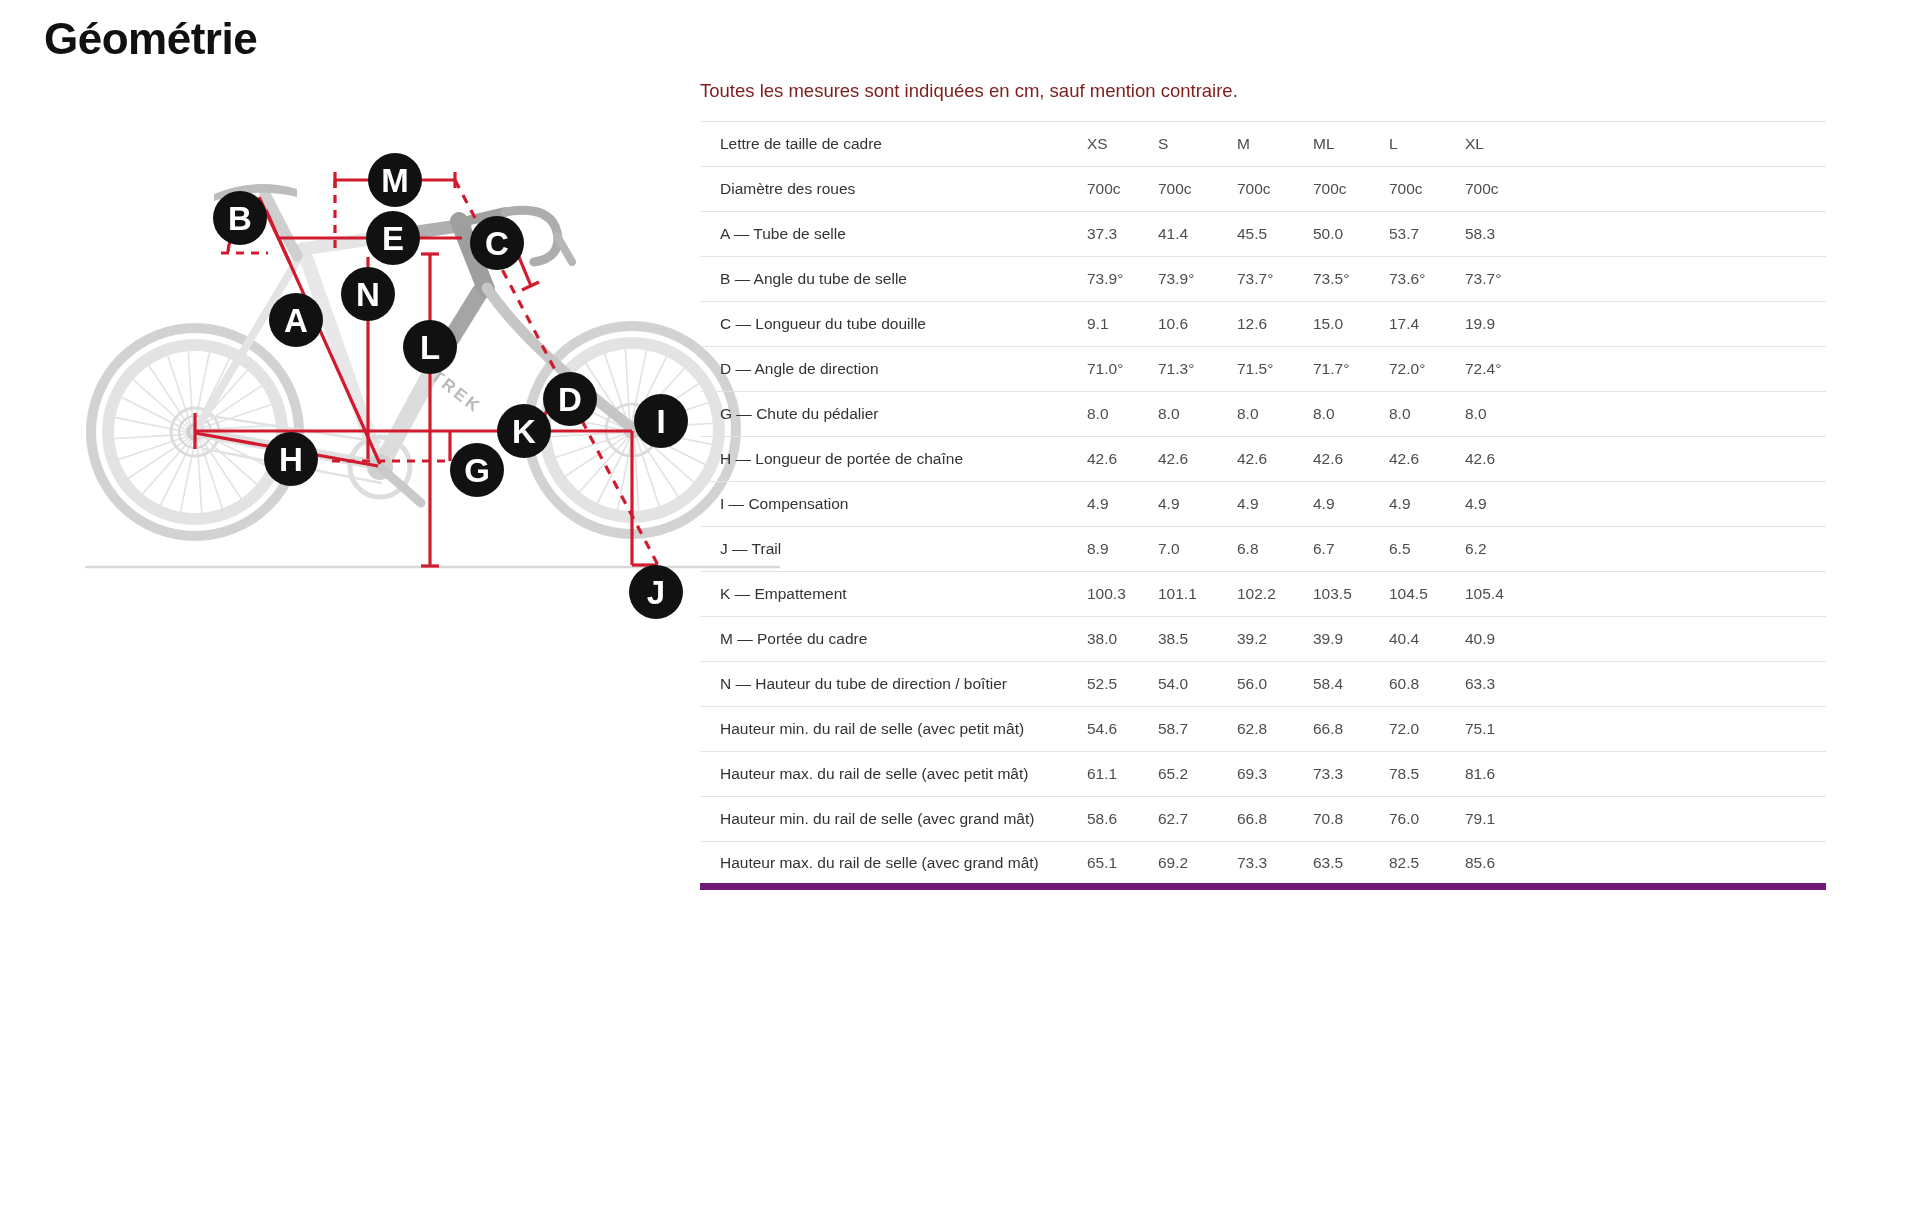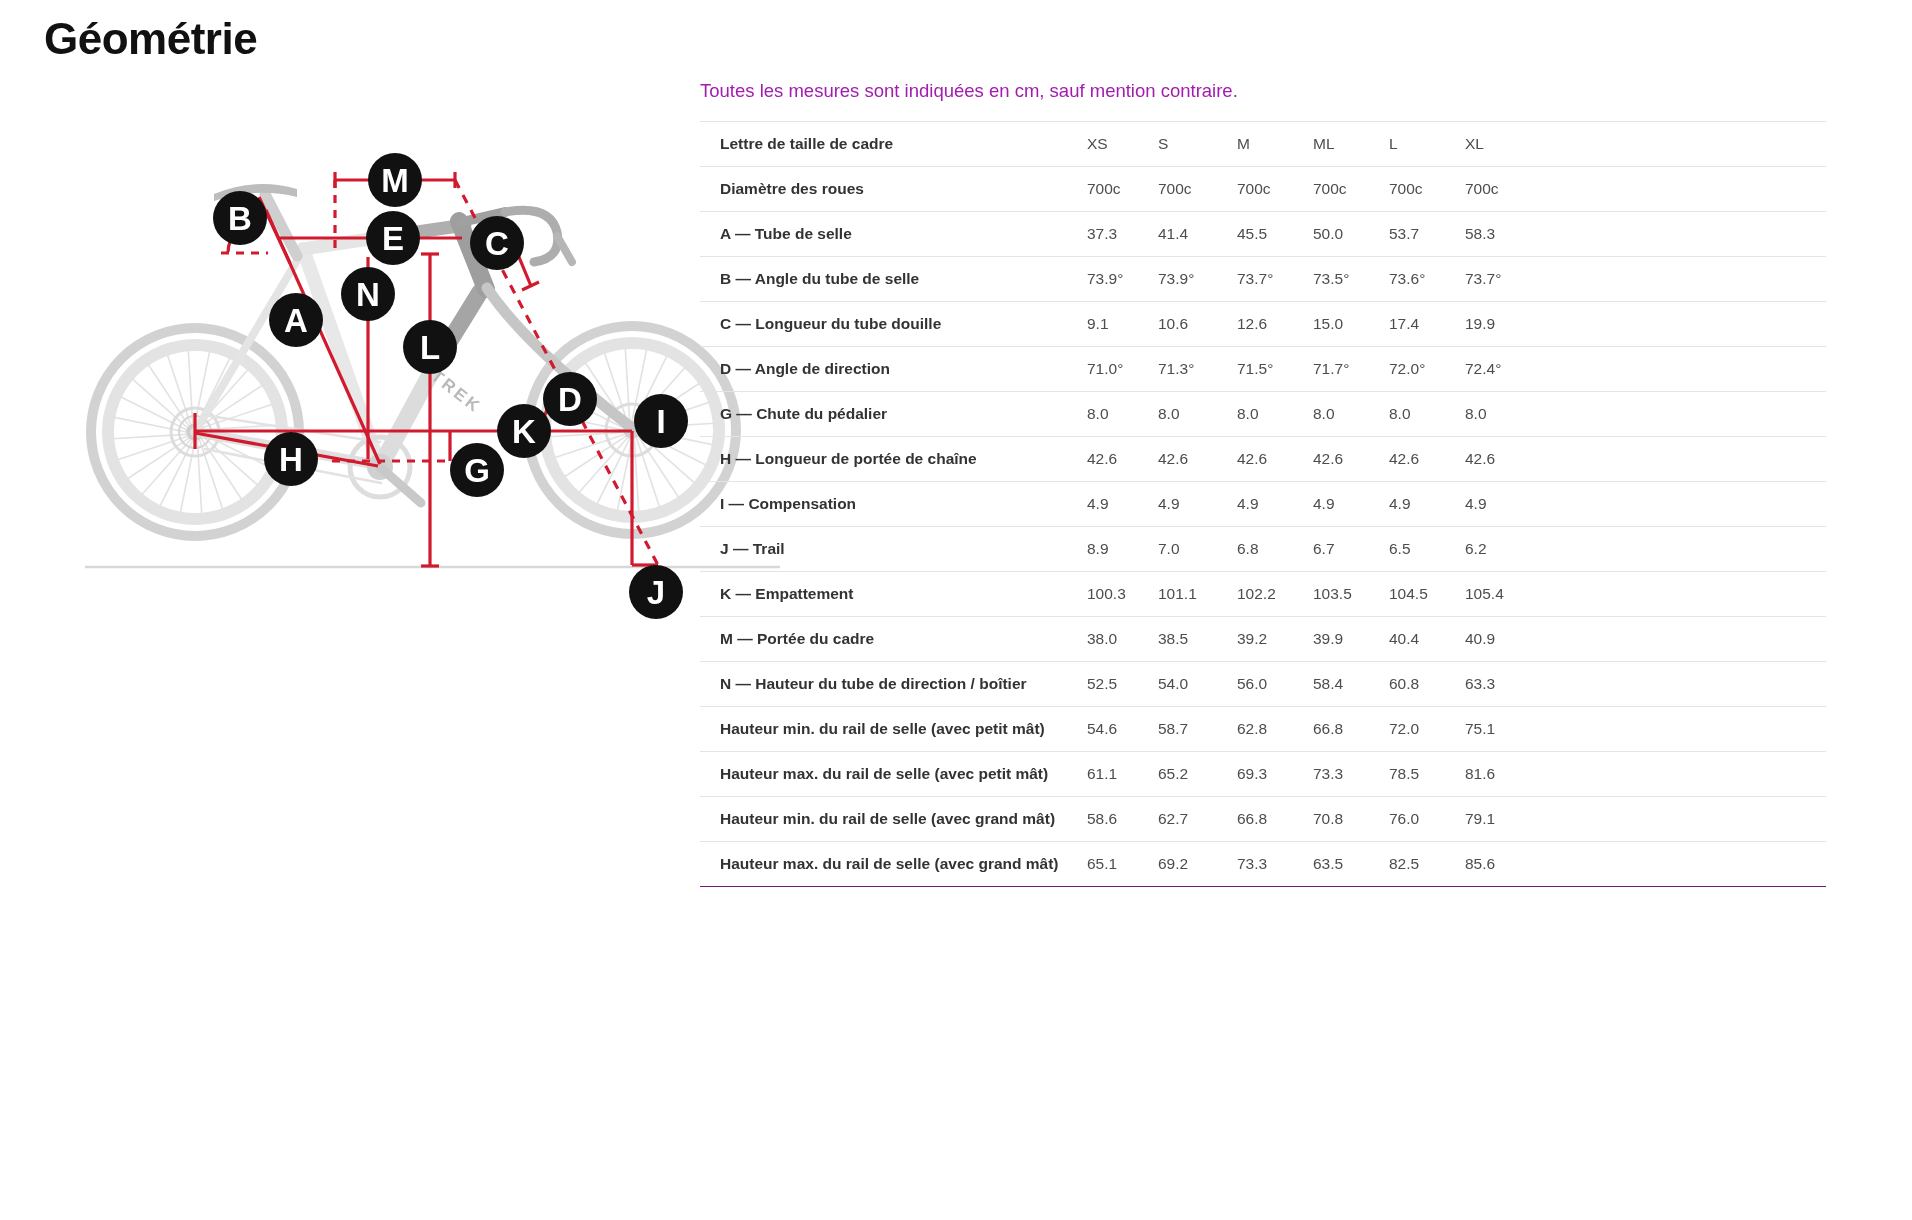--- a/index.html
+++ b/index.html
@@ -2,30 +2,30 @@
 <html><head>
 <meta charset="utf-8">
 <style>
   * { margin:0; padding:0; box-sizing:border-box; }
   html,body { background:#fff; }
   body { font-family:"Liberation Sans", sans-serif; width:1912px; height:1220px; position:relative; overflow:hidden; }
   .stage { position:absolute; inset:0; }
 
   .page-title { position:absolute; left:44px; top:14px; font-size:44px; font-weight:bold; letter-spacing:-0.5px; color:#111; }
 
-  .units-note { position:absolute; left:700px; top:80px; font-size:18.5px; font-weight:500; color:#a21caf; }
+  .units-note { position:absolute; left:700px; top:80px; font-size:18.5px; font-weight:500; color:#7f1d1d; }
 
   .geo-table { position:absolute; left:700px; top:121px; width:1126px; border-collapse:collapse; table-layout:fixed; }
   .geo-table tr { height:45px; }
   .geo-table th, .geo-table td {
     border-top:1px solid #E4E4E4; text-align:left; vertical-align:middle;
     font-size:15.5px; white-space:nowrap; overflow:hidden;
   }
-  .geo-table tr:last-child th, .geo-table tr:last-child td { border-bottom:1px solid #701a75; }
-  .geo-table th { font-weight:bold; color:#333; padding-left:20px; }
+  .geo-table tr:last-child th, .geo-table tr:last-child td { border-bottom:7px solid #701a75; }
+  .geo-table th { font-weight:normal; color:#333; padding-left:20px; }
   .geo-table td { font-weight:normal; color:#4D4D4D; }
 
   .diagram-svg { position:absolute; inset:0; width:1912px; height:1220px; pointer-events:none; }
   .letter-glyph { font-family:"Liberation Sans", sans-serif; font-weight:bold; font-size:33px; fill:#fff; text-anchor:middle; }
   .brand-text { font-family:"Liberation Sans", sans-serif; font-weight:bold; font-size:17px; fill:#b9b9b9; letter-spacing:3px; }
 </style>
 </head>
 <body>
 
 <div class="stage">

